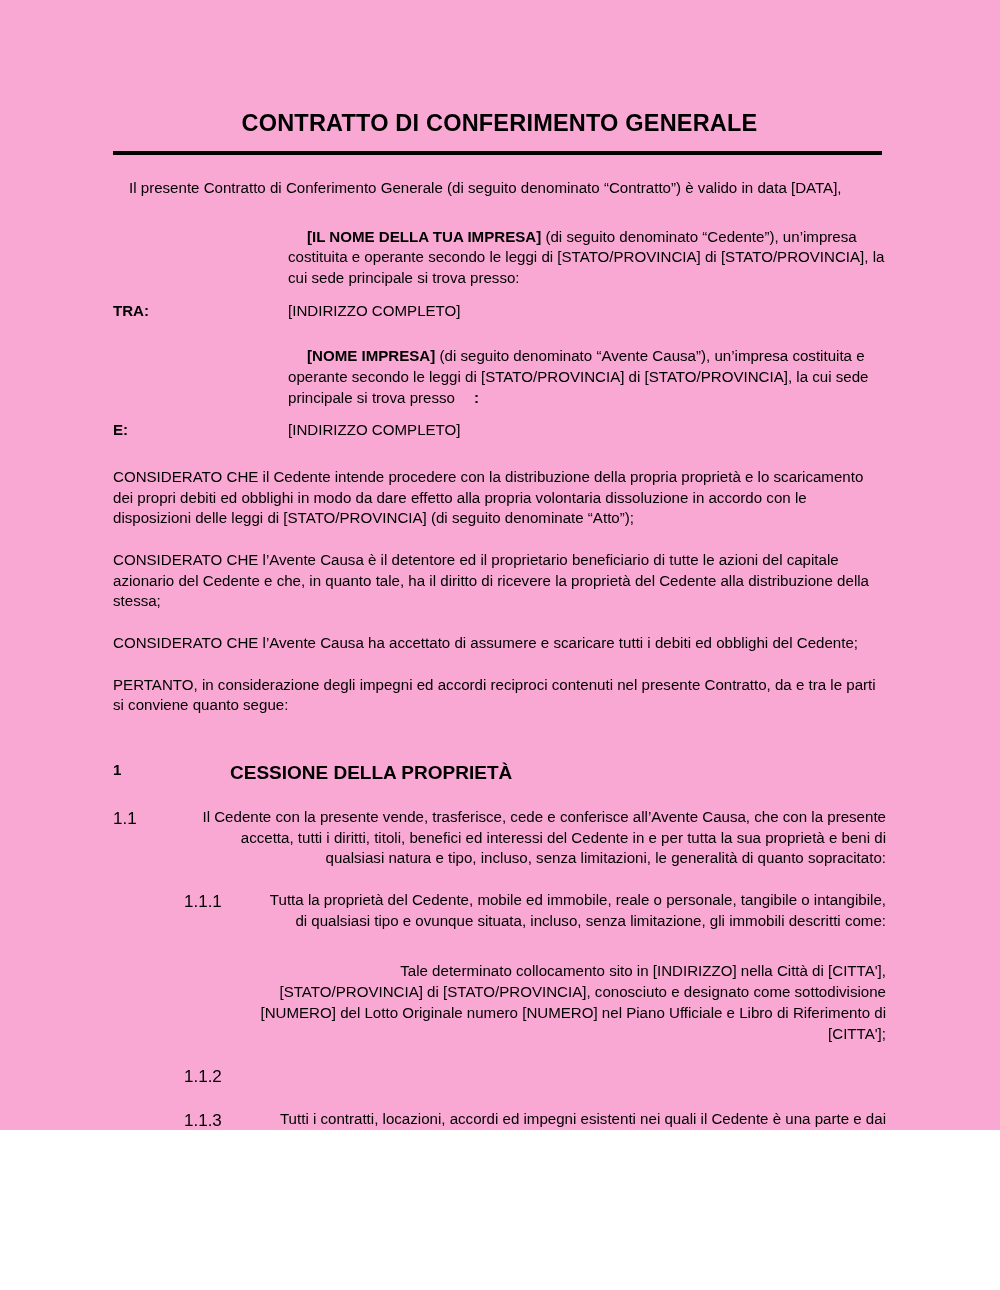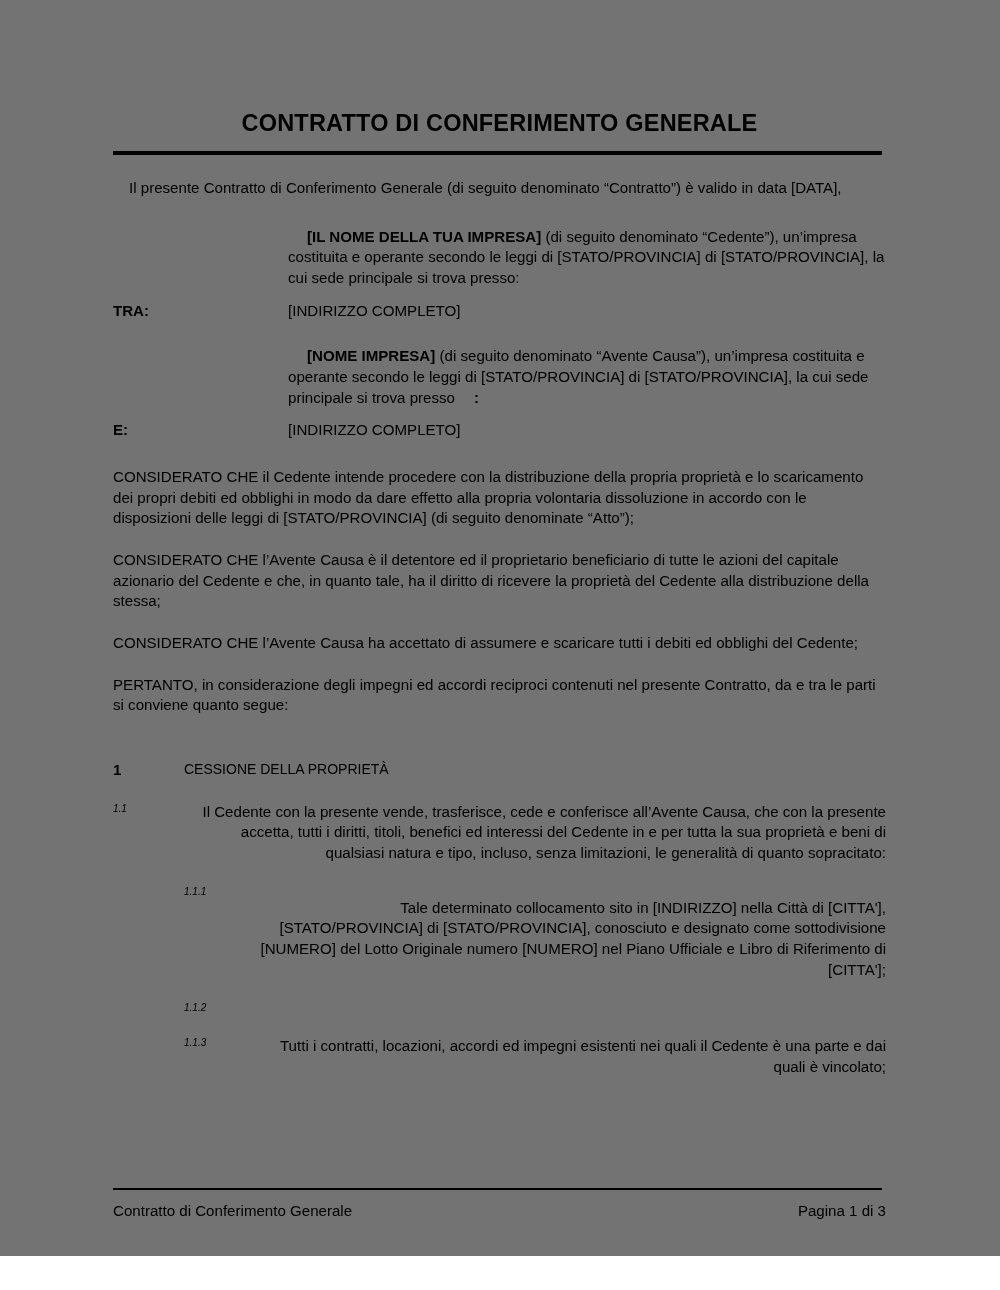--- a/index.html
+++ b/index.html
@@ -7,22 +7,22 @@
     padding: 0;
     background: #ffffff;
   }
   body {
     font-family: "Liberation Sans", sans-serif;
     color: #000000;
   }
   .page {
     position: relative;
     width: 1000px;
-    height: 1256px;
-    background: #737373;
+    height: 1130px;
+    background: #f9a8d4;
     box-sizing: border-box;
     overflow: hidden;
   }
   .content {
     position: absolute;
     left: 113px;
     top: 0;
     width: 773px;
   }
 
@@ -93,52 +93,52 @@
     align-items: flex-start;
     margin-top: 44px;
   }
   .section-num {
     flex: 0 0 71px;
     font-size: 15.1px;
     font-weight: bold;
     line-height: 1.37;
   }
   .section-title {
-    font-size: 14px;
-    font-weight: normal;
-    line-height: 1.37;
+    font-size: 19px;
+    font-weight: bold;
+    line-height: 1.37;
+    margin-left: 46px;
   }
 
   .clause {
     display: flex;
     align-items: flex-start;
     margin-top: 21px;
   }
   .clause-num {
     flex: 0 0 71px;
-    font-size: 10px;
-    line-height: 1.37;
-    font-style: italic;
+    font-size: 17px;
+    line-height: 1.37;
   }
   .clause-body {
     flex: 1 1 auto;
     font-size: 15.1px;
     line-height: 1.37;
     text-align: right;
   }
 
   
   .subclause {
     margin-left: 71px;
   }
   .subclause .clause-num {
     flex: 0 0 71px;
   }
   .sub-extra {
-    margin-top: 13px;
+    margin-top: 30px;
   }
 
   
   .footer {
     position: absolute;
     left: 113px;
     top: 1188px;
     width: 773px;
   }
   .footer-rule {
@@ -194,20 +194,21 @@
     </div>
 
     <div class="clause">
       <div class="clause-num">1.1</div>
       <div class="clause-body">Il Cedente con la presente vende, trasferisce, cede e conferisce all’Avente Causa, che con la presente accetta, tutti i diritti, titoli, benefici ed interessi del Cedente in e per tutta la sua proprietà e beni di qualsiasi natura e tipo, incluso, senza limitazioni, le generalità di quanto sopracitato:</div>
     </div>
 
     <div class="clause subclause">
       <div class="clause-num">1.1.1</div>
       <div class="clause-body">
+        <div>Tutta la proprietà del Cedente, mobile ed immobile, reale o personale, tangibile o intangibile, di qualsiasi tipo e ovunque situata, incluso, senza limitazione, gli immobili descritti come:</div>
         <div class="sub-extra">Tale determinato collocamento sito in [INDIRIZZO] nella Città di [CITTA'], [STATO/PROVINCIA] di [STATO/PROVINCIA], conosciuto e designato come sottodivisione [NUMERO] del Lotto Originale numero [NUMERO] nel Piano Ufficiale e Libro di Riferimento di [CITTA'];</div>
       </div>
     </div>
 
     <div class="clause subclause">
       <div class="clause-num">1.1.2</div>
     </div>
 
     <div class="clause subclause">
       <div class="clause-num">1.1.3</div>

